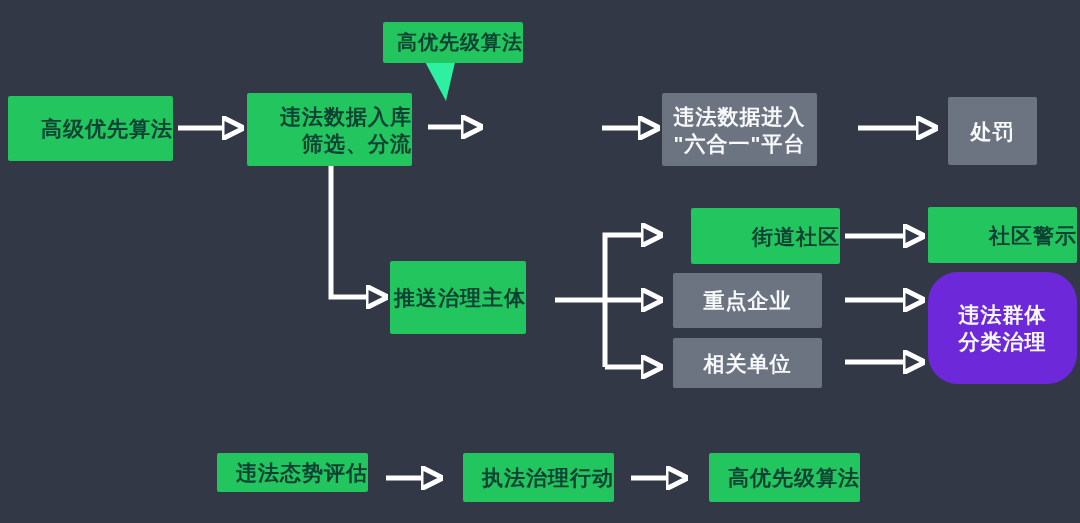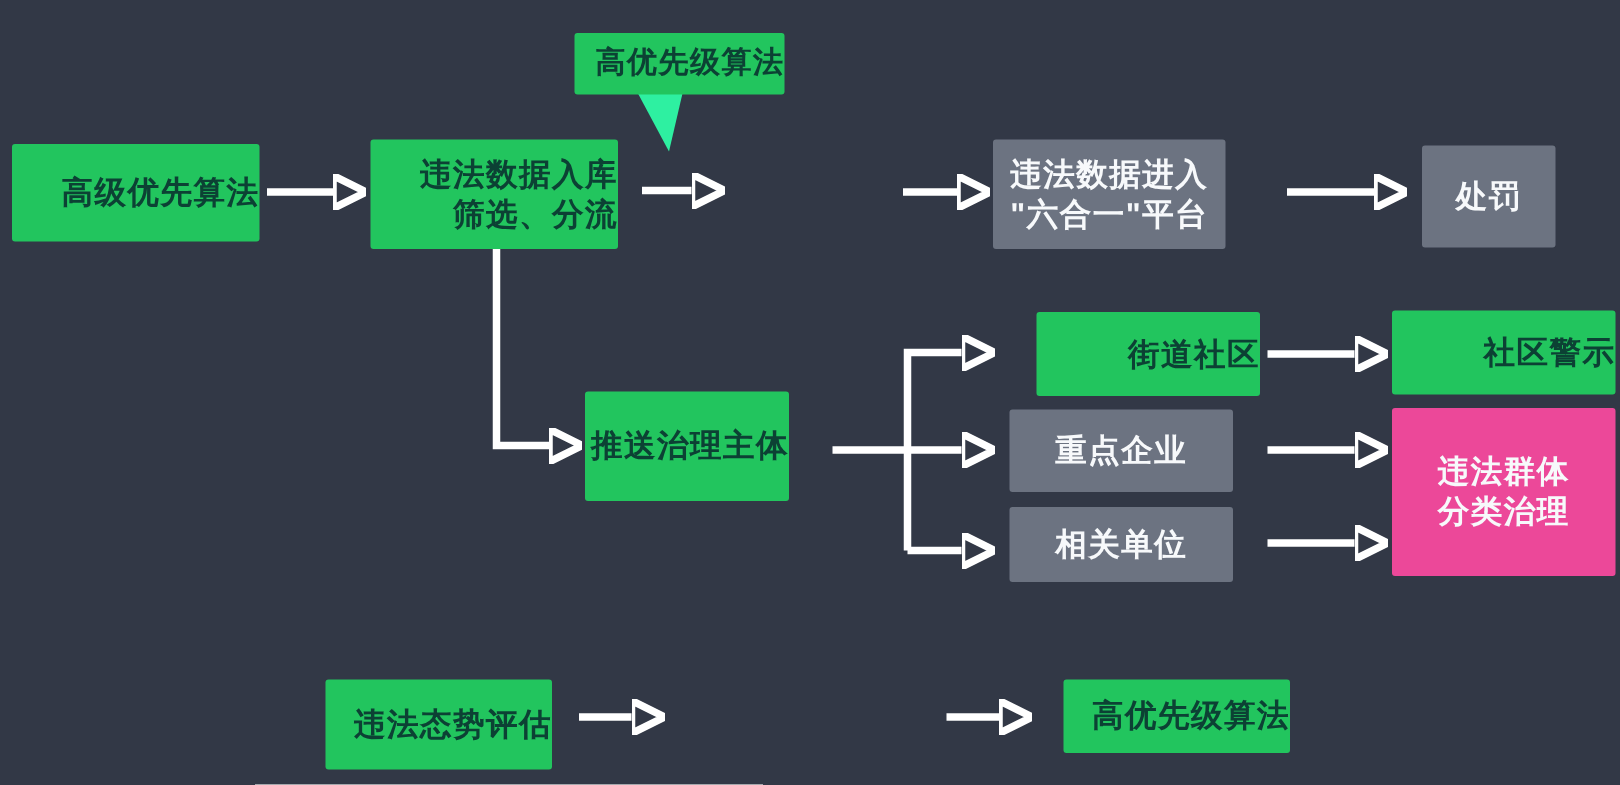--- a/index.html
+++ b/index.html
@@ -15,21 +15,21 @@
   .node{
     position:absolute;
     display:flex;flex-direction:column;align-items:center;justify-content:center;
     text-align:center;
     font-weight:700;font-size:21px;line-height:27px;letter-spacing:1px;
     border-radius:2px;
     box-sizing:border-box;
   }
   .green{background:#22c55e;color:#0c4134;align-items:flex-end;}
   .gray{background:#6c7381;color:#f7f9fb;}
-  .gray-big{background:#ec4899;color:#f7f9fb;}
+  .gray-big{background:#6d28d9;color:#f7f9fb;border-radius:30px;}
   .callout{font-size:20px;}
 </style>
 </head>
 <body>
 
 <div class="canvas">
 
   <svg class="connectors" viewBox="0 0 1080 523" xmlns="http://www.w3.org/2000/svg">
     <defs>
       <marker id="ah" markerUnits="userSpaceOnUse" markerWidth="22" markerHeight="24" viewBox="0 0 22 24" refX="0" refY="12" orient="auto">
@@ -99,22 +99,25 @@
 
   <div class="node green" style="left:928px;top:207px;width:149px;height:56px;">
     <span>社区警示</span>
   </div>
 
   <div class="node gray-big" style="left:928px;top:272px;width:149px;height:112px;">
     <span>违法群体</span>
     <span>分类治理</span>
   </div>
 
-  <div class="node green" style="left:217px;top:453px;width:151px;height:60px;">
+  <div class="node green" style="left:217px;top:453px;width:151px;height:39px;">
     <span>违法态势评估</span>
   </div>
 
+  <div class="node green" style="left:463px;top:453px;width:151px;height:49px;">
+    <span>执法治理行动</span>
+  </div>
 
   <div class="node green" style="left:709px;top:453px;width:151px;height:49px;">
     <span>高优先级算法</span>
   </div>
 
 </div>
 
 </body></html>

